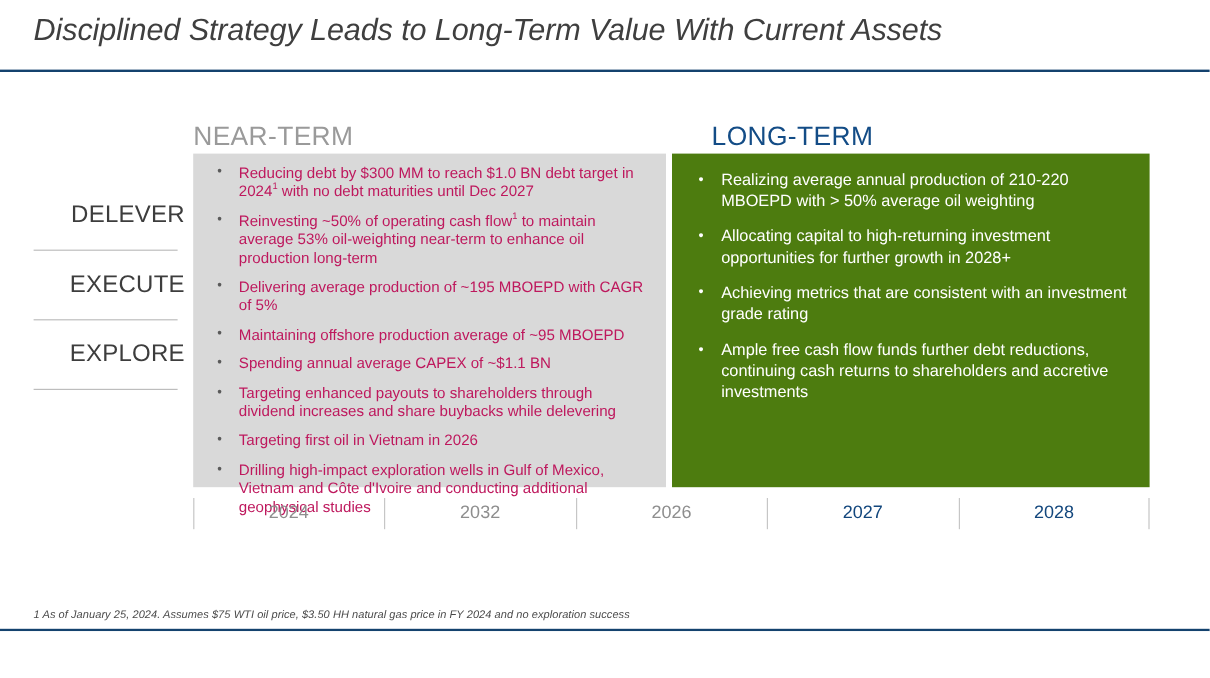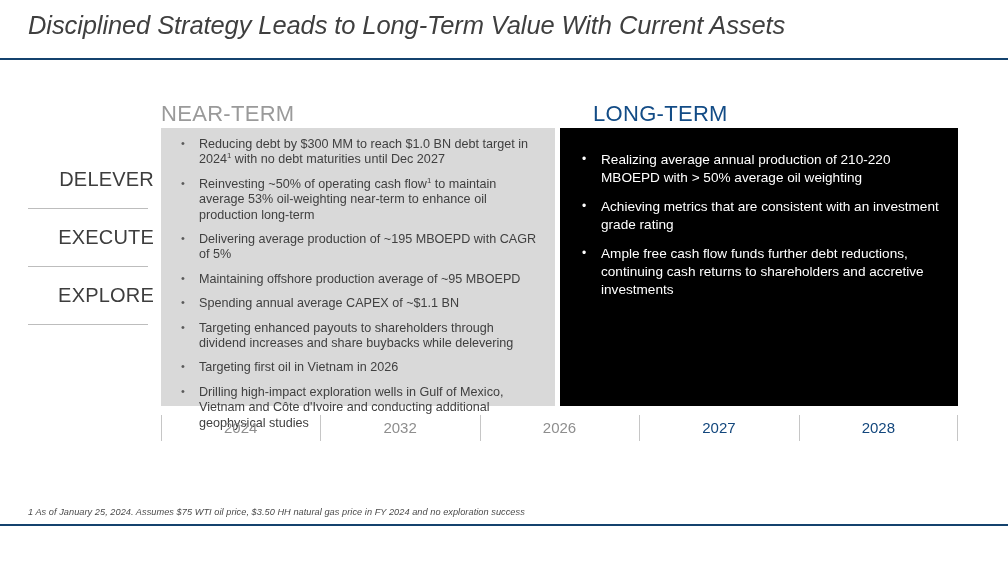--- a/index.html
+++ b/index.html
@@ -85,22 +85,22 @@
     left: 161px;
     width: 394px;
     height: 278px;
     background: #d9d9d9;
     padding: 9px 14px 0 14px;
   }
   .panel.long {
     left: 560px;
     width: 398px;
     height: 278px;
-    background: #000000;
-    padding: 19px 14px 0 14px;
+    background: #4d7c0f;
+    padding: 9px 14px 0 14px;
   }
 
   ul.bullets {
     list-style: none;
     margin: 0;
     padding: 0;
   }
   ul.bullets li {
     position: relative;
     padding-left: 24px;
@@ -109,21 +109,21 @@
   ul.bullets li::before {
     content: "\2022";
     position: absolute;
     left: 6px;
     top: -1px;
     font-size: 11px;
   }
   .panel.near ul.bullets li {
     font-size: 12.6px;
     line-height: 15.4px;
-    color: #404040;
+    color: #be185d;
   }
   .panel.near ul.bullets li::before { color: #5a5a5a; }
   .panel.long ul.bullets {
     padding-top: 4px;
   }
   .panel.long ul.bullets li {
     font-size: 13.6px;
     line-height: 17.6px;
     color: #ffffff;
     padding-left: 27px;
@@ -234,20 +234,21 @@
     <li>Targeting enhanced payouts to shareholders through dividend increases and share buybacks while delevering</li>
     <li>Targeting first oil in Vietnam in 2026</li>
     <li>Drilling high-impact exploration wells in Gulf of Mexico, Vietnam and Côte d'Ivoire and conducting additional geophysical studies</li>
   </ul>
 </div>
 
 <div class="col-head long">LONG-TERM</div>
 <div class="panel long">
   <ul class="bullets">
     <li>Realizing average annual production of 210-220 MBOEPD with &gt; 50% average oil weighting</li>
+    <li>Allocating capital to high-returning investment opportunities for further growth in 2028+</li>
     <li>Achieving metrics that are consistent with an investment grade rating</li>
     <li>Ample free cash flow funds further debt reductions, continuing cash returns to shareholders and accretive investments</li>
   </ul>
 </div>
 
 <div class="timeline">
   <div class="tl-cell gray">2024</div>
   <div class="tl-cell gray">2032</div>
   <div class="tl-cell gray">2026</div>
   <div class="tl-cell blue">2027</div>

